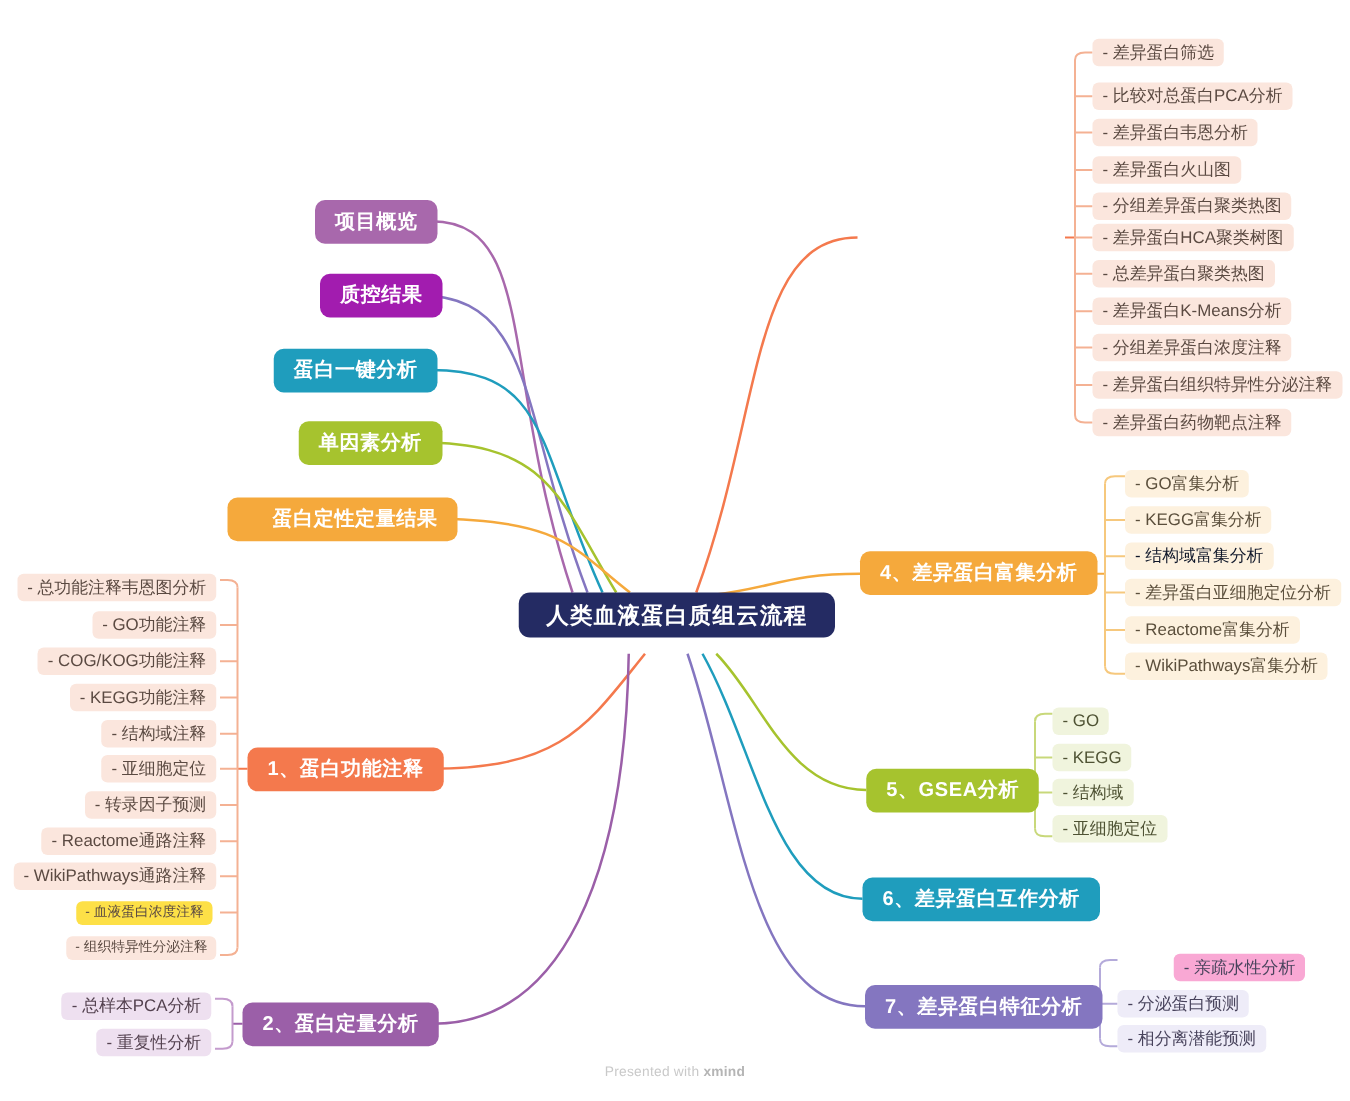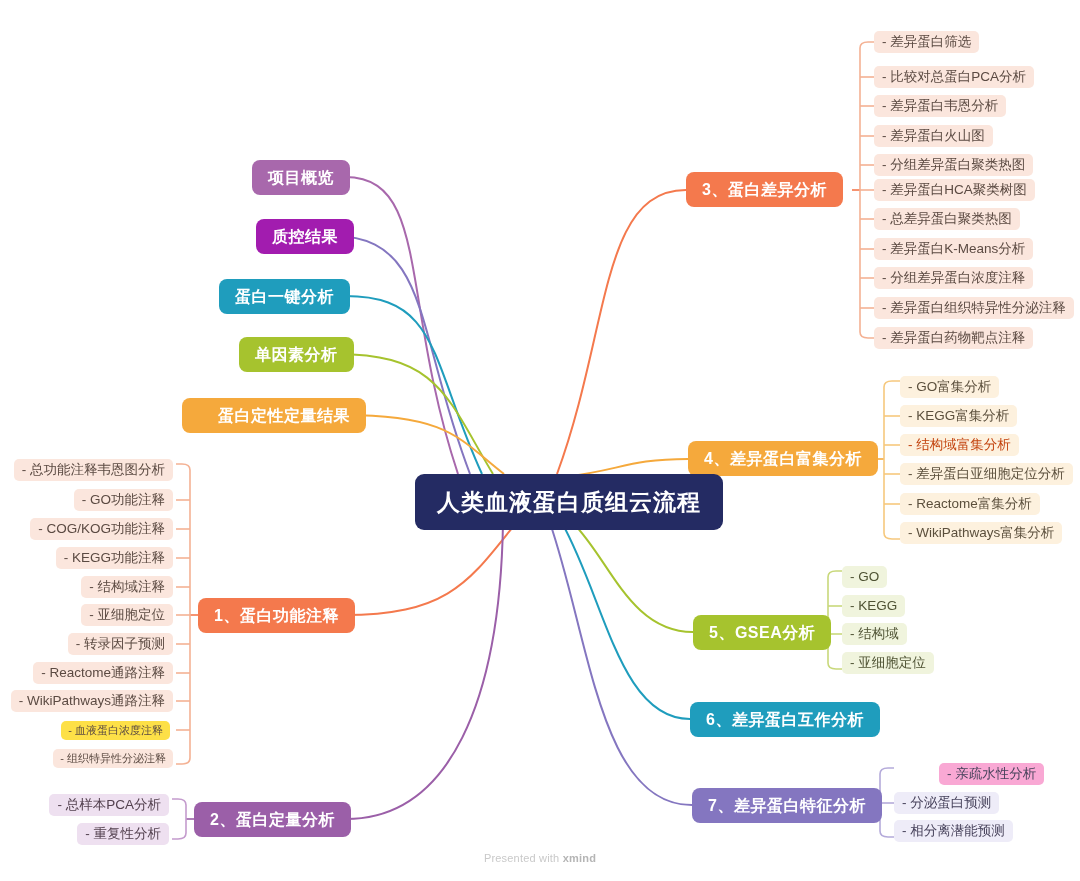--- a/index.html
+++ b/index.html
@@ -33,24 +33,24 @@
     justify-content: center;
     white-space: nowrap;
     line-height: 1;
   }
 
   
   .root {
     background: #242b63;
     color: #ffffff;
     font-weight: bold;
-    font-size: 23px;
+    font-size: 18px;
     border-radius: 9px;
     padding: 0 22px;
-    height: 56px;
+    height: 36px;
     letter-spacing: 1px;
     z-index: 5;
   }
 
   
   .main {
     color: #ffffff;
     font-weight: bold;
     font-size: 16px;
     border-radius: 8px;
@@ -178,37 +178,36 @@
   <div class="node leaf" style="right:907px; top:633px; background:#fbe6dd; color:#5b4a42;">- 转录因子预测</div>
   <div class="node leaf" style="right:907px; top:662px; background:#fbe6dd; color:#5b4a42;">- Reactome通路注释</div>
   <div class="node leaf" style="right:907px; top:690px; background:#fbe6dd; color:#5b4a42;">- WikiPathways通路注释</div>
   <div class="node leaf tiny" style="right:910px; top:721px; background:#fde047; color:#5b4a42;">- 血液蛋白浓度注释</div>
   <div class="node leaf tiny" style="right:907px; top:749px; background:#fbe6dd; color:#5b4a42;">- 组织特异性分泌注释</div>
 
   <div class="node main" style="left:194px; top:802px; background:#9b5fa8;">2、蛋白定量分析</div>
   <div class="node leaf" style="right:911px; top:794px; background:#eee0f0; color:#53414f;">- 总样本PCA分析</div>
   <div class="node leaf" style="right:911px; top:823px; background:#eee0f0; color:#53414f;">- 重复性分析</div>
 
-  <div class="node main" style="left:686px; top:172px; background:#f4794d;">3、蛋白差异分析</div>
   <div class="node leaf" style="left:874px; top:31px; background:#fbe6dd; color:#5b4a42;">- 差异蛋白筛选</div>
   <div class="node leaf" style="left:874px; top:66px; background:#fbe6dd; color:#5b4a42;">- 比较对总蛋白PCA分析</div>
   <div class="node leaf" style="left:874px; top:95px; background:#fbe6dd; color:#5b4a42;">- 差异蛋白韦恩分析</div>
   <div class="node leaf" style="left:874px; top:125px; background:#fbe6dd; color:#5b4a42;">- 差异蛋白火山图</div>
   <div class="node leaf" style="left:874px; top:154px; background:#fbe6dd; color:#5b4a42;">- 分组差异蛋白聚类热图</div>
   <div class="node leaf" style="left:874px; top:179px; background:#fbe6dd; color:#5b4a42;">- 差异蛋白HCA聚类树图</div>
   <div class="node leaf" style="left:874px; top:208px; background:#fbe6dd; color:#5b4a42;">- 总差异蛋白聚类热图</div>
   <div class="node leaf" style="left:874px; top:238px; background:#fbe6dd; color:#5b4a42;">- 差异蛋白K-Means分析</div>
   <div class="node leaf" style="left:874px; top:267px; background:#fbe6dd; color:#5b4a42;">- 分组差异蛋白浓度注释</div>
   <div class="node leaf" style="left:874px; top:297px; background:#fbe6dd; color:#5b4a42;">- 差异蛋白组织特异性分泌注释</div>
   <div class="node leaf" style="left:874px; top:327px; background:#fbe6dd; color:#5b4a42;">- 差异蛋白药物靶点注释</div>
 
   <div class="node main" style="left:688px; top:441px; background:#f5a93c;">4、差异蛋白富集分析</div>
   <div class="node leaf" style="left:900px; top:376px; background:#fdf1de; color:#5b4f3c;">- GO富集分析</div>
   <div class="node leaf" style="left:900px; top:405px; background:#fdf1de; color:#5b4f3c;">- KEGG富集分析</div>
-  <div class="node leaf" style="left:900px; top:434px; background:#fdf1de; color:#c2410c;text-align:center;">- 结构域富集分析</div>
+  <div class="node leaf" style="left:900px; top:434px; background:#fdf1de; color:#0f172a;text-align:center;">- 结构域富集分析</div>
   <div class="node leaf" style="left:900px; top:463px; background:#fdf1de; color:#5b4f3c;">- 差异蛋白亚细胞定位分析</div>
   <div class="node leaf" style="left:900px; top:493px; background:#fdf1de; color:#5b4f3c;">- Reactome富集分析</div>
   <div class="node leaf" style="left:900px; top:522px; background:#fdf1de; color:#5b4f3c;">- WikiPathways富集分析</div>
 
   <div class="node main" style="left:693px; top:615px; background:#a6c32e;">5、GSEA分析</div>
   <div class="node leaf" style="left:842px; top:566px; background:#f0f4dd; color:#4e5233;">- GO</div>
   <div class="node leaf" style="left:842px; top:595px; background:#f0f4dd; color:#4e5233;">- KEGG</div>
   <div class="node leaf" style="left:842px; top:623px; background:#f0f4dd; color:#4e5233;">- 结构域</div>
   <div class="node leaf" style="left:842px; top:652px; background:#f0f4dd; color:#4e5233;">- 亚细胞定位</div>
 

